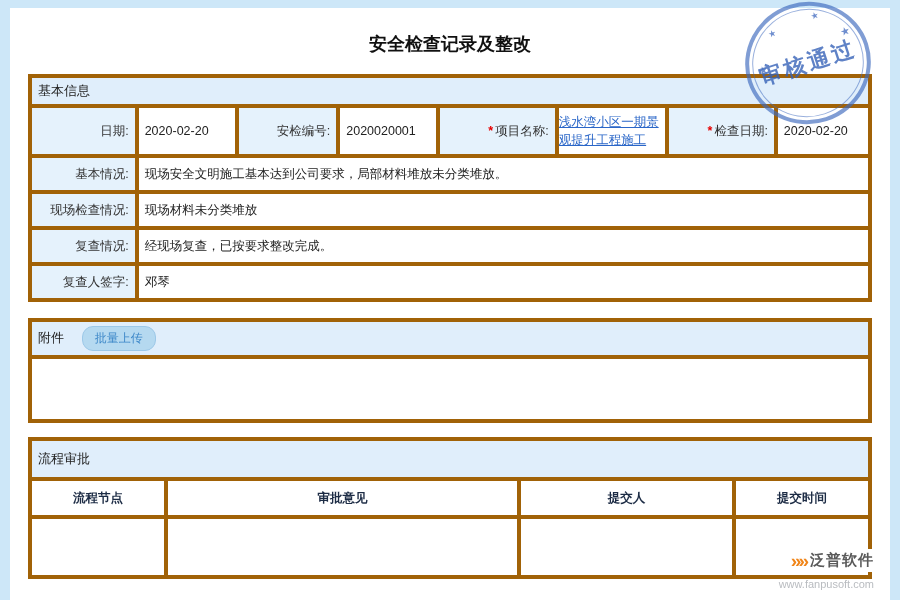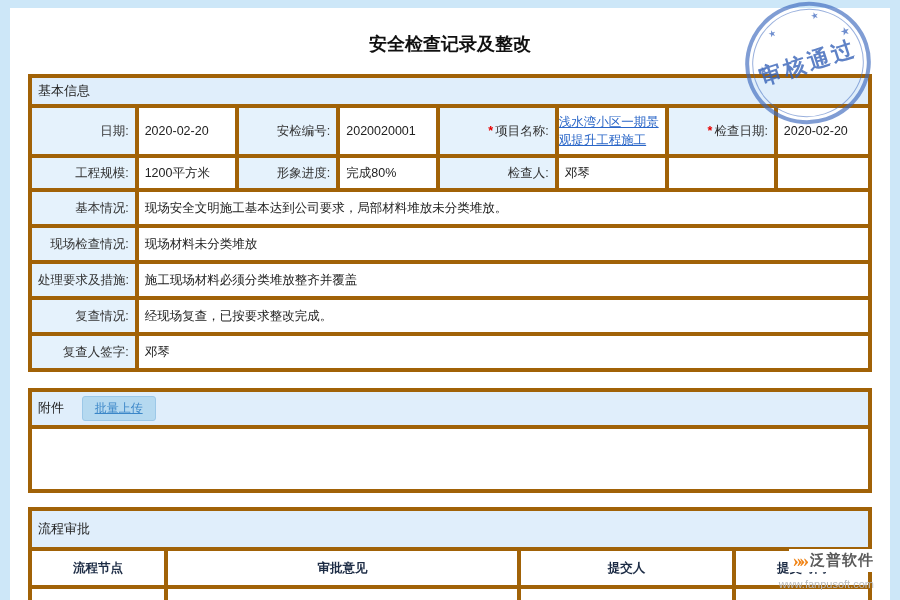--- a/index.html
+++ b/index.html
@@ -50,26 +50,25 @@
     white-space: nowrap;
   }
   .val { background: #fff; text-align: left; }
   .req { color: #e60000; margin-right: 2px; font-weight: bold; }
   a.proj-link { color: #2a66c8; text-decoration: underline; font-size: 12.5px; line-height: 1.45; }
   .upload-btn {
     margin-left: 14px;
     background: #b5d9f0;
     color: #3c87c8;
     border: 1px solid #9cc8e8;
-    border-radius: 3px;
+    border-radius: 11px;
     padding: 3px 12px;
     font-size: 12px;
     font-family: inherit;
     cursor: pointer;
-    text-decoration: underline;
   }
   .hdr-cell { background: #fff; font-weight: bold; text-align: center; color: #1d2c45; }
   .hdr-left { text-align: left; padding-left: 35px; }
   .gap16 { height: 16px; }
   .gap14 { height: 14px; }
   
   .stamp {
     position: absolute; left: 745px; top: 2px;
     width: 126px; height: 122px;
     border: 4px solid rgba(62,105,190,0.75);
@@ -99,21 +98,20 @@
   .stamp-star.s2 { right: 9px; top: 32px; }
   .stamp-star.s3 { left: 30px; top: 13px; font-size: 9px; }
   .stamp-star.s4 { right: 34px; top: 9px; font-size: 9px; }
   
   .brand {
     position: absolute; right: 22px; top: 549px;
     background: #fff;
     display: flex; 
     padding: 2px 4px;
     z-index: 15;
-    font-family: Liberation Serif, serif;
   }
   .brand-icon { color: #f08519; font-weight: bold; font-size: 19px; margin-right: 4px; line-height: 1; }
   .brand-icon::before { content: "\00BB\00BB"; letter-spacing: -3px; }
   .brand-name { color: #5a5a5a; font-weight: bold; font-size: 15px; letter-spacing: 1px; }
   .watermark {
     position: absolute; right: 26px; top: 578px;
     color: #b9bcc0; font-size: 11px;
     z-index: 16;
   }
 </style>
@@ -148,41 +146,27 @@
         <span class="req">*</span><span>项目名称:</span>
       </td>
       <td class="val" style="padding:0">
         <a href="#" class="proj-link">浅水湾小区一期景观提升工程施工</a>
       </td>
       <td class="lbl">
         <span class="req">*</span><span>检查日期:</span>
       </td>
       <td class="val">2020-02-20</td>
     </tr>
-    <tr style="height:34px">
-      <td class="lbl">工程规模:</td>
-      <td class="val">1200平方米</td>
-      <td class="lbl">形象进度:</td>
-      <td class="val">完成80%</td>
-      <td class="lbl">检查人:</td>
-      <td class="val">邓琴</td>
-      <td class="val"></td>
-      <td class="val"></td>
-    </tr>
     <tr style="height:36px">
       <td class="lbl">基本情况:</td>
       <td class="val" colspan="7">现场安全文明施工基本达到公司要求，局部材料堆放未分类堆放。</td>
     </tr>
     <tr style="height:36px">
       <td class="lbl">现场检查情况:</td>
       <td class="val" colspan="7">现场材料未分类堆放</td>
-    </tr>
-    <tr style="height:36px">
-      <td class="lbl">处理要求及措施:</td>
-      <td class="val" colspan="7">施工现场材料必须分类堆放整齐并覆盖</td>
     </tr>
     <tr style="height:36px">
       <td class="lbl">复查情况:</td>
       <td class="val" colspan="7">经现场复查，已按要求整改完成。</td>
     </tr>
     <tr style="height:36px">
       <td class="lbl">复查人签字:</td>
       <td class="val" colspan="7">邓琴</td>
     </tr>
   </tbody>

